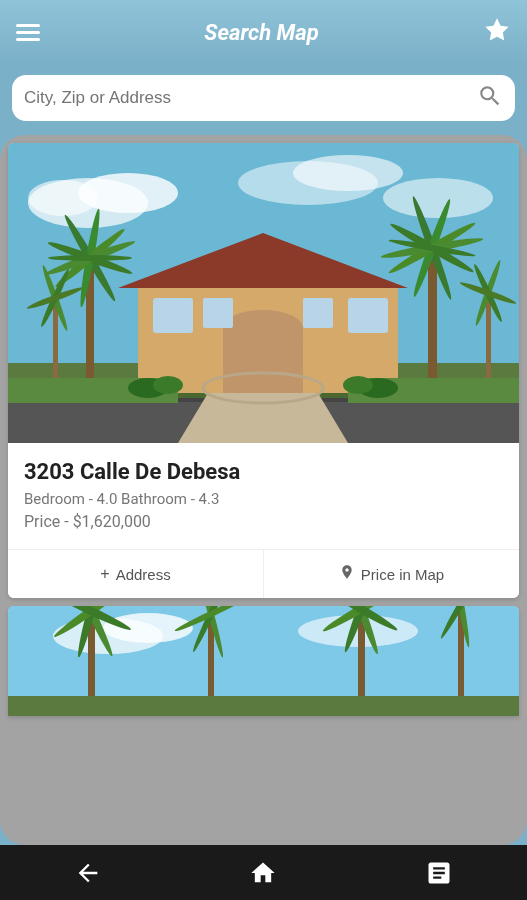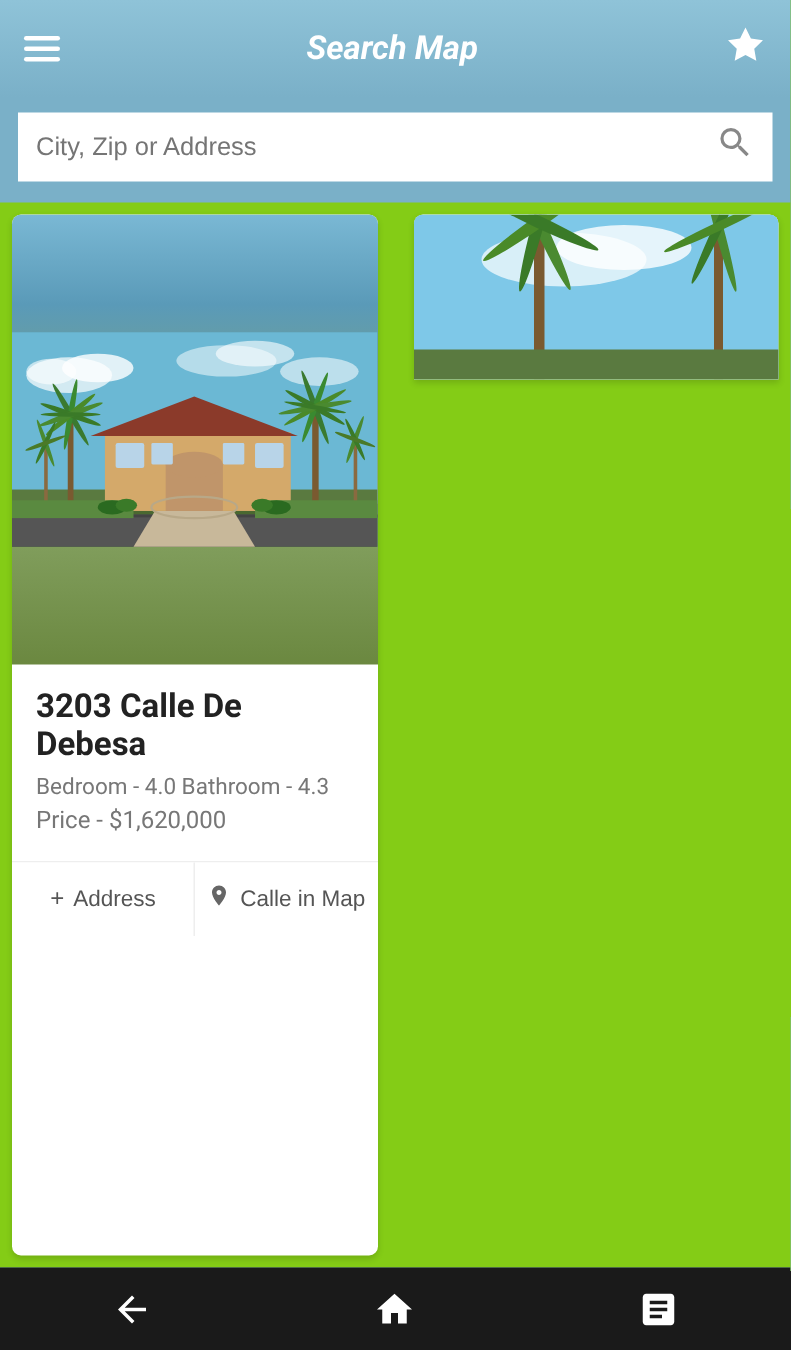--- a/index.html
+++ b/index.html
@@ -50,21 +50,21 @@
     }
 
     
     .search-bar-container {
       background: #7ab0c8;
       padding: 10px 12px 14px 12px;
       flex-shrink: 0;
     }
     .search-bar {
       background: white;
-      border-radius: 0;
+      border-radius: 14px;
       display: flex;
       align-items: center;
       padding: 10px 12px;
       height: 46px;
     }
     .search-input {
       flex: 1;
       border: none;
       outline: none;
       font-size: 17px;
@@ -74,25 +74,26 @@
     .search-icon-btn {
       color: #666;
       font-size: 22px;
       cursor: pointer;
     }
 
     
     .content-area {
       flex: 1;
       overflow-y: auto;
-      background: #84cc16;
-      display: flex;
-      flex-direction: row;
+      background: #a3a3a3;
+      display: flex;
+      flex-direction: column;
       gap: 8px;
       padding: 8px 0;
+      border-radius: 25px;
     }
 
     
     .property-card {
       background: white;
       margin: 0 8px;
       border-radius: 6px;
       overflow: hidden;
       box-shadow: 0 2px 4px rgba(0,0,0,0.15);
     }
@@ -303,21 +304,21 @@
       <button class="action-btn">
         <span class="action-icon">+</span>
         <span>Address</span>
       </button>
       <button class="action-btn">
         <span class="action-icon">
           <svg width="16" height="16" viewBox="0 0 24 24" fill="#666">
             <path d="M12 2C8.13 2 5 5.13 5 9c0 5.25 7 13 7 13s7-7.75 7-13c0-3.87-3.13-7-7-7zm0 9.5c-1.38 0-2.5-1.12-2.5-2.5s1.12-2.5 2.5-2.5 2.5 1.12 2.5 2.5-1.12 2.5-2.5 2.5z"></path>
           </svg>
         </span>
-        <span>Calle in Map</span>
+        <span>Price in Map</span>
       </button>
     </div>
   </div>
 
   <div class="property-card-partial">
     <div class="partial-image">
       <svg width="511" height="110" viewBox="0 0 511 110" xmlns="http://www.w3.org/2000/svg">
 
         <rect width="511" height="110" fill="#7ec8e8"></rect>
 

